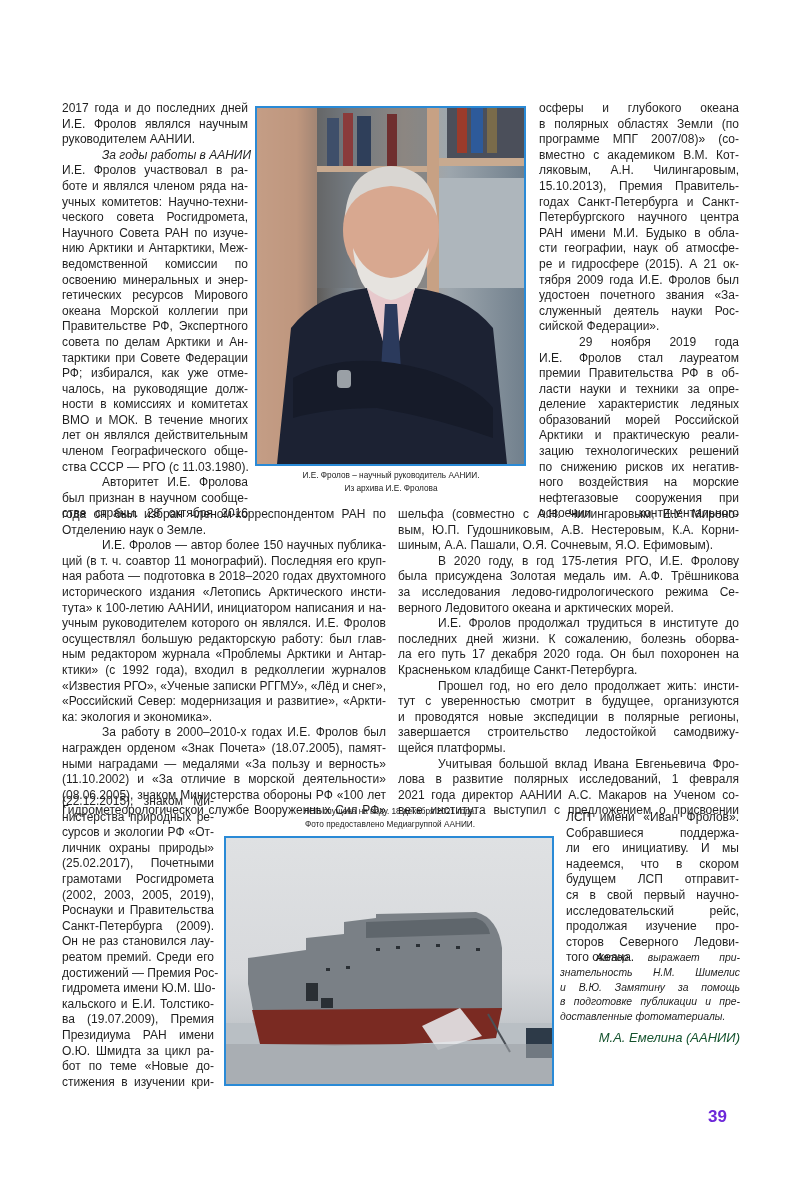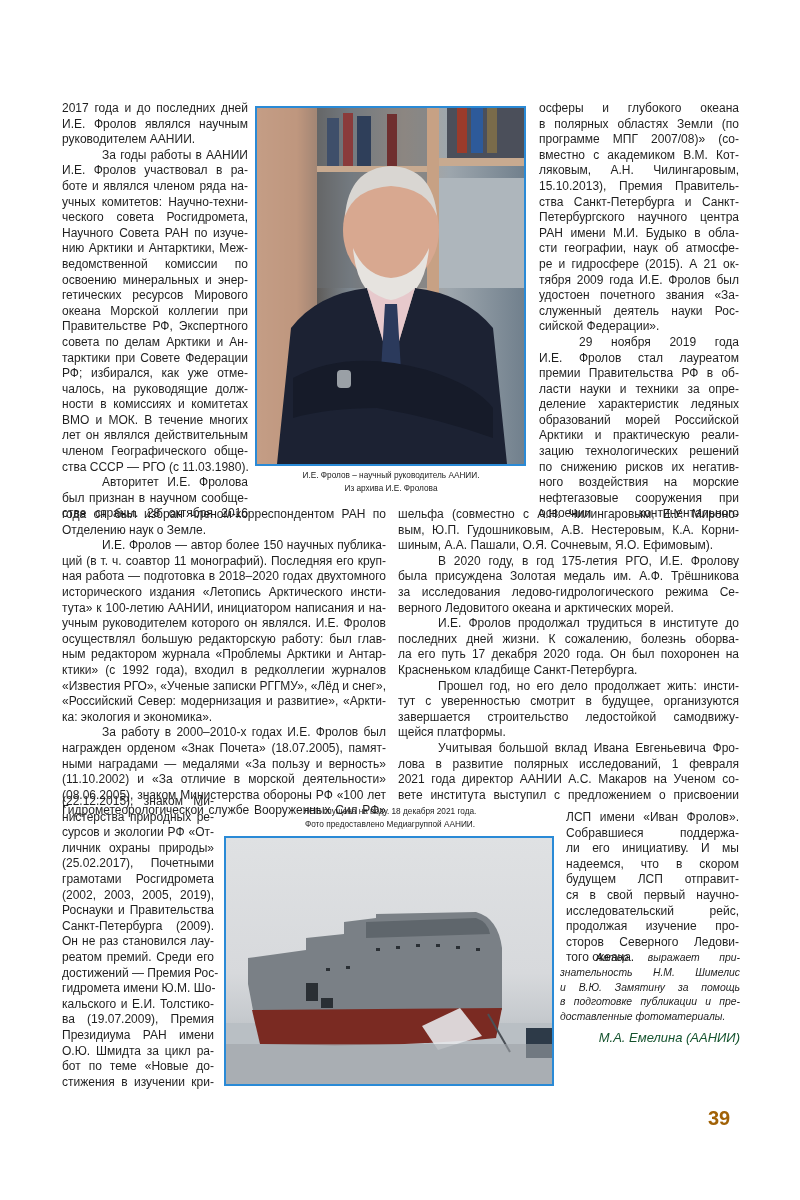--- a/index.html
+++ b/index.html
@@ -27,30 +27,30 @@
   #portrait-caption { left: 236px; top: 468px; width: 310px; }
   #ship-caption { left: 240px; top: 804px; width: 300px; }
 
   .ack { position: absolute; left: 560px; top: 951px; width: 180px; font-style: italic;
          font-size: 10.4px; line-height: 14.8px; color: #1f1f1f; text-align: justify; }
   .ack .ln { display: block; white-space: nowrap; text-align-last: justify; }
   .ack .ln.first { text-indent: 36px; }
   .ack .ln.last { text-align-last: left; }
   .signature { position: absolute; left: 566px; top: 1030px; width: 174px; text-align: right;
                font-style: italic; font-size: 13px; color: #14532d; }
-  .page-num { position: absolute; left: 708px; top: 1107px; font-size: 20px; font-weight: bold; color: #a16207; }
+  .page-num { position: absolute; left: 708px; top: 1107px; font-size: 17px; font-weight: bold; color: #6d28d9; }
 </style>
 </head>
 <body>
 
 <div class="txt" id="col-left-top">
     <span class="ln">2017 года и до последних дней</span>
     <span class="ln">И.Е. Фролов являлся научным</span>
     <span class="ln last">руководителем ААНИИ.</span>
-    <span class="ln" style="padding-left: 40px;">За годы работы в ААНИИ</span>
+    <span class="ln" style="padding-left: 40px; font-style: italic;">За годы работы в ААНИИ</span>
     <span class="ln">И.Е. Фролов участвовал в ра-</span>
     <span class="ln">боте и являлся членом ряда на-</span>
     <span class="ln">учных комитетов: Научно-техни-</span>
     <span class="ln">ческого совета Росгидромета,</span>
     <span class="ln">Научного Совета РАН по изуче-</span>
     <span class="ln">нию Арктики и Антарктики, Меж-</span>
     <span class="ln">ведомственной комиссии по</span>
     <span class="ln">освоению минеральных и энер-</span>
     <span class="ln">гетических ресурсов Мирового</span>
     <span class="ln">океана Морской коллегии при</span>
@@ -103,21 +103,21 @@
   <div>Из архива И.Е. Фролова</div>
 </div>
 
 <div class="txt" id="col-right-top">
     <span class="ln">осферы и глубокого океана</span>
     <span class="ln">в полярных областях Земли (по</span>
     <span class="ln">программе МПГ 2007/08)» (со-</span>
     <span class="ln">вместно с академиком В.М. Кот-</span>
     <span class="ln">ляковым, А.Н. Чилингаровым,</span>
     <span class="ln">15.10.2013), Премия Правитель-</span>
-    <span class="ln">ства Санкт-Петербурга и Санкт-</span>
+    <span class="ln">годах Санкт-Петербурга и Санкт-</span>
     <span class="ln">Петербургского научного центра</span>
     <span class="ln">РАН имени М.И. Будыко в обла-</span>
     <span class="ln">сти географии, наук об атмосфе-</span>
     <span class="ln">ре и гидросфере (2015). А 21 ок-</span>
     <span class="ln">тября 2009 года И.Е. Фролов был</span>
     <span class="ln">удостоен почетного звания «За-</span>
     <span class="ln">служенный деятель науки Рос-</span>
     <span class="ln last">сийской Федерации».</span>
     <span class="ln" style="padding-left: 40px;">29 ноября 2019 года</span>
     <span class="ln">И.Е. Фролов стал лауреатом</span>
@@ -162,20 +162,21 @@
     <span class="ln" style="padding-left: 40px;">В 2020 году, в год 175-летия РГО, И.Е. Фролову</span>
     <span class="ln">была присуждена Золотая медаль им. А.Ф. Трёшникова</span>
     <span class="ln">за исследования ледово-гидрологического режима Се-</span>
     <span class="ln last">верного Ледовитого океана и арктических морей.</span>
     <span class="ln" style="padding-left: 40px;">И.Е. Фролов продолжал трудиться в институте до</span>
     <span class="ln">последних дней жизни. К сожалению, болезнь оборва-</span>
     <span class="ln">ла его путь 17 декабря 2020 года. Он был похоронен на</span>
     <span class="ln last">Красненьком кладбище Санкт-Петербурга.</span>
     <span class="ln" style="padding-left: 40px;">Прошел год, но его дело продолжает жить: инсти-</span>
     <span class="ln">тут с уверенностью смотрит в будущее, организуются</span>
+    <span class="ln">и проводятся новые экспедиции в полярные регионы,</span>
     <span class="ln">завершается строительство ледостойкой самодвижу-</span>
     <span class="ln last">щейся платформы.</span>
     <span class="ln" style="padding-left: 40px;">Учитывая большой вклад Ивана Евгеньевича Фро-</span>
     <span class="ln">лова в развитие полярных исследований, 1 февраля</span>
     <span class="ln">2021 года директор ААНИИ А.С. Макаров на Ученом со-</span>
     <span class="ln">вете института выступил с предложением о присвоении</span>
   </div>
 
 <div class="txt" id="col-left-bottom">
     <span class="ln">(22.12.2015), знаком Ми-</span>

